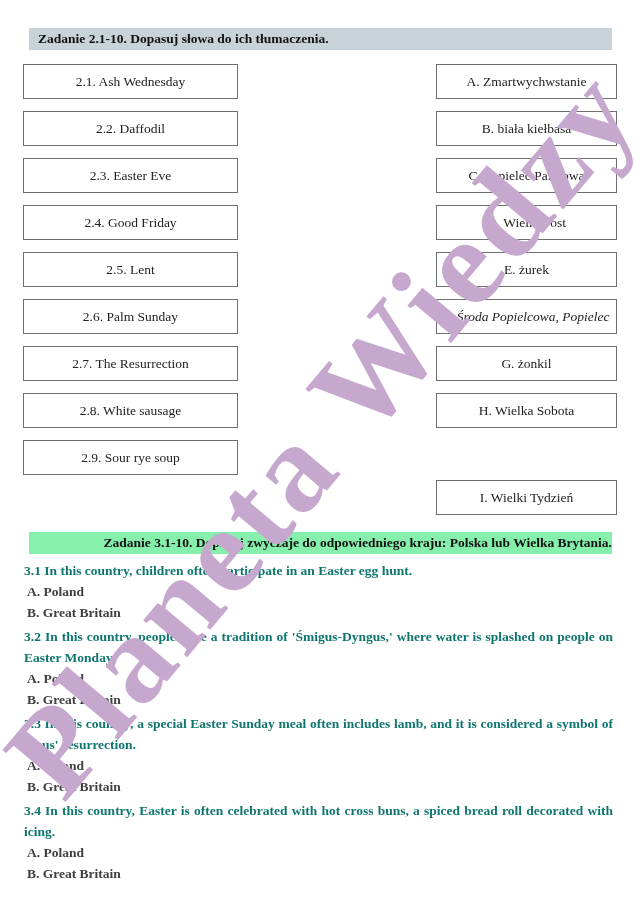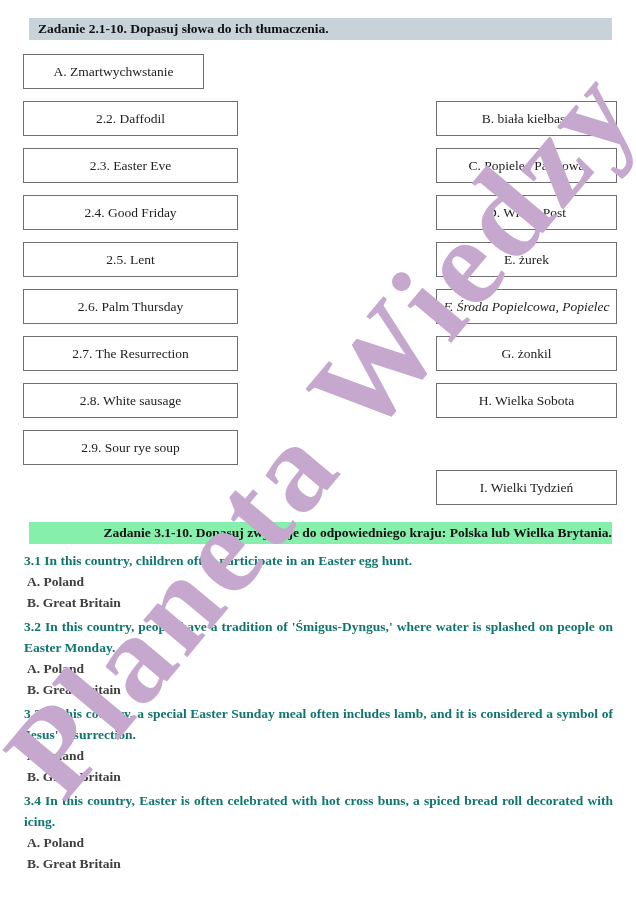--- a/index.html
+++ b/index.html
@@ -5,21 +5,21 @@
   html, body { margin: 0; padding: 0; background: #ffffff; }
   .page {
     position: relative;
     width: 636px;
     height: 900px;
     margin: 0;
     overflow: hidden;
     background: #ffffff;
     font-family: "Liberation Serif", serif;
     box-sizing: border-box;
-    padding-top: 18px;
+    padding-top: 28px;
   }
   .bar {
     margin-left: 29px;
     margin-right: 24px;
     height: 22px;
     line-height: 22px;
     padding-left: 9px;
     font-weight: 700;
     font-size: 13.5px;
     color: #111111;
@@ -81,40 +81,41 @@
 </style>
 </head>
 <body>
 
 <div class="page">
 
   <div class="bar" style="background: rgb(200, 210, 217);">Zadanie 2.1-10. Dopasuj słowa do ich tłumaczenia.</div>
 
   <div class="match-area" id="match-area">
       <div class="match-row">
+        <div class="mbox left" style="border: 1px solid rgb(111, 111, 111);">2.1. Ash Wednesday</div>
         <div class="mbox right" style="border: 1px solid rgb(111, 111, 111);">A. Zmartwychwstanie</div>
       </div>
       <div class="match-row">
         <div class="mbox left" style="border: 1px solid rgb(111, 111, 111);">2.2. Daffodil</div>
         <div class="mbox right" style="border: 1px solid rgb(111, 111, 111); text-align: right;">B. biała kiełbasa</div>
       </div>
       <div class="match-row">
         <div class="mbox left" style="border: 1px solid rgb(111, 111, 111);">2.3. Easter Eve</div>
         <div class="mbox right" style="border: 1px solid rgb(111, 111, 111);">C. Popielec Palmowa</div>
       </div>
       <div class="match-row">
         <div class="mbox left" style="border: 1px solid rgb(111, 111, 111);">2.4. Good Friday</div>
         <div class="mbox right" style="border: 1px solid rgb(111, 111, 111);">D. Wielki Post</div>
       </div>
       <div class="match-row">
         <div class="mbox left" style="border: 1px solid rgb(111, 111, 111);">2.5. Lent</div>
         <div class="mbox right" style="border: 1px solid rgb(111, 111, 111);">E. żurek</div>
       </div>
       <div class="match-row">
-        <div class="mbox left" style="border: 1px solid rgb(111, 111, 111);">2.6. Palm Thursday</div>
+        <div class="mbox left" style="border: 1px solid rgb(111, 111, 111);">2.6. Palm Sunday</div>
         <div class="mbox right" style="border: 1px solid rgb(111, 111, 111); font-style: italic;">F. Środa Popielcowa, Popielec</div>
       </div>
       <div class="match-row">
         <div class="mbox left" style="border: 1px solid rgb(111, 111, 111);">2.7. The Resurrection</div>
         <div class="mbox right" style="border: 1px solid rgb(111, 111, 111);">G. żonkil</div>
       </div>
       <div class="match-row">
         <div class="mbox left" style="border: 1px solid rgb(111, 111, 111);">2.8. White sausage</div>
         <div class="mbox right" style="border: 1px solid rgb(111, 111, 111);">H. Wielka Sobota</div>
       </div>

